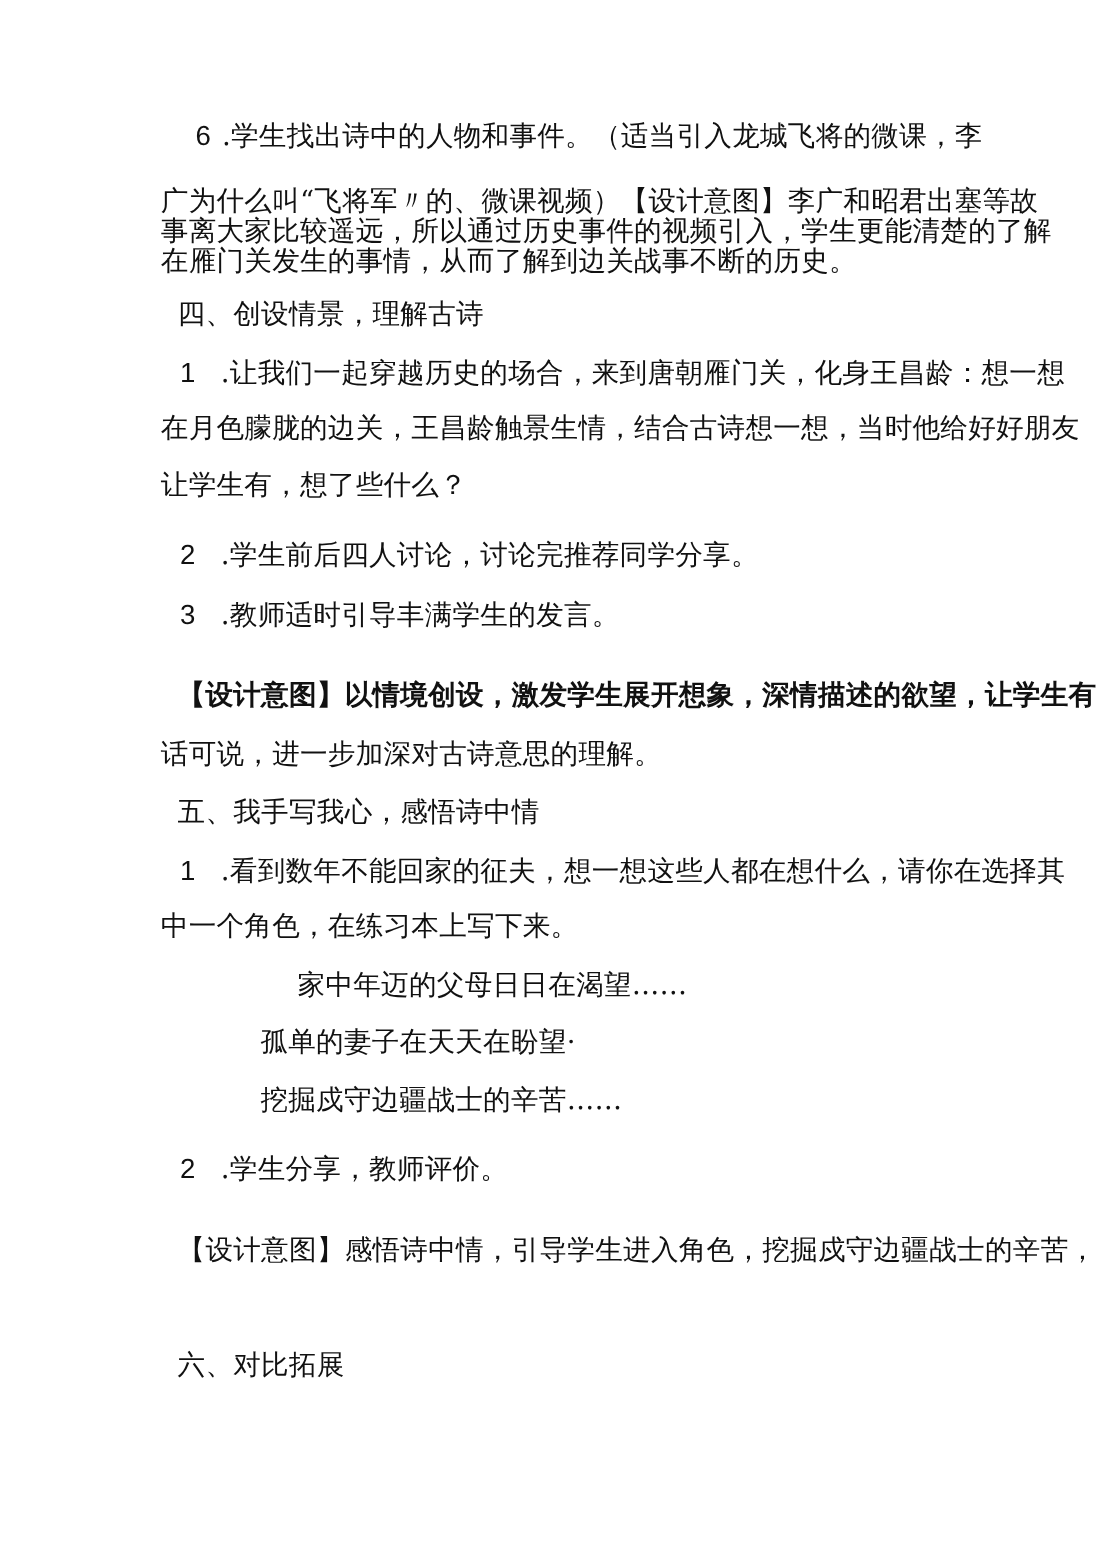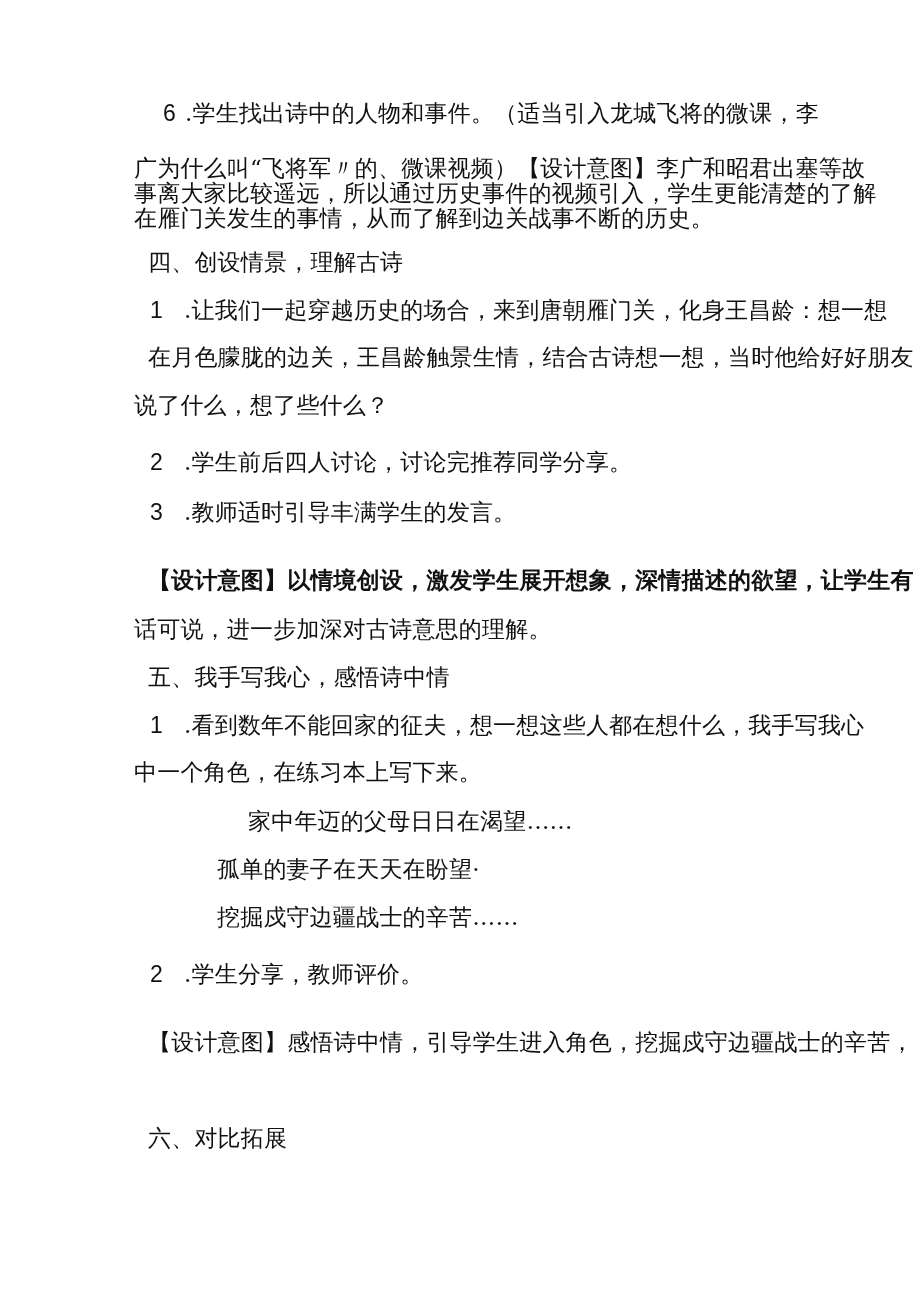--- a/index.html
+++ b/index.html
@@ -19,37 +19,37 @@
   </div>
   <div class="line" style="left:134px; top:156px;">广为什么叫“飞将军〃的、微课视频）【设计意图】李广和昭君出塞等故</div>
   <div class="line" style="left:134px; top:181px;">事离大家比较遥远，所以通过历史事件的视频引入，学生更能清楚的了解</div>
   <div class="line" style="left:134px; top:206px;">在雁门关发生的事情，从而了解到边关战事不断的历史。</div>
 
   <div class="line" style="left:148px; top:250px;">四、创设情景，理解古诗</div>
 
   <div class="line" style="left:150px; top:298px;">
     <span class="num" style="width:34px;">1</span><span>.让我们一起穿越历史的场合，来到唐朝雁门关，化身王昌龄：想一想</span>
   </div>
-  <div class="line" style="left:134px; top:345px;margin-left:14px;">在月色朦胧的边关，王昌龄触景生情，结合古诗想一想，当时他给好好朋友</div>
-  <div class="line" style="left:134px; top:393px;">说了什么，想了些什么？</div>
+  <div class="line" style="left:134px; top:345px;">在月色朦胧的边关，王昌龄触景生情，结合古诗想一想，当时他给好好朋友</div>
+  <div class="line" style="left:134px; top:393px;">让学生有，想了些什么？</div>
 
   <div class="line" style="left:150px; top:450px;">
     <span class="num" style="width:34px;">2</span><span>.学生前后四人讨论，讨论完推荐同学分享。</span>
   </div>
   <div class="line" style="left:150px; top:500px;">
     <span class="num" style="width:34px;">3</span><span>.教师适时引导丰满学生的发言。</span>
   </div>
 
   <div class="line" style="left:148px; top:568px;font-weight:bold;">【设计意图】以情境创设，激发学生展开想象，深情描述的欲望，让学生有</div>
   <div class="line" style="left:134px; top:617px;">话可说，进一步加深对古诗意思的理解。</div>
 
   <div class="line" style="left:148px; top:665px;">五、我手写我心，感悟诗中情</div>
 
   <div class="line" style="left:150px; top:713px;">
-    <span class="num" style="width:34px;">1</span><span>.看到数年不能回家的征夫，想一想这些人都在想什么，我手写我心</span>
+    <span class="num" style="width:34px;">1</span><span>.看到数年不能回家的征夫，想一想这些人都在想什么，请你在选择其</span>
   </div>
   <div class="line" style="left:134px; top:760px;">中一个角色，在练习本上写下来。</div>
 
   <div class="line" style="left:217px; top:809px;margin-left:31px;">家中年迈的父母日日在渴望……</div>
   <div class="line" style="left:217px; top:857px;">孤单的妻子在天天在盼望·</div>
   <div class="line" style="left:217px; top:905px;">挖掘戍守边疆战士的辛苦……</div>
 
   <div class="line" style="left:150px; top:962px;">
     <span class="num" style="width:34px;">2</span><span>.学生分享，教师评价。</span>
   </div>

